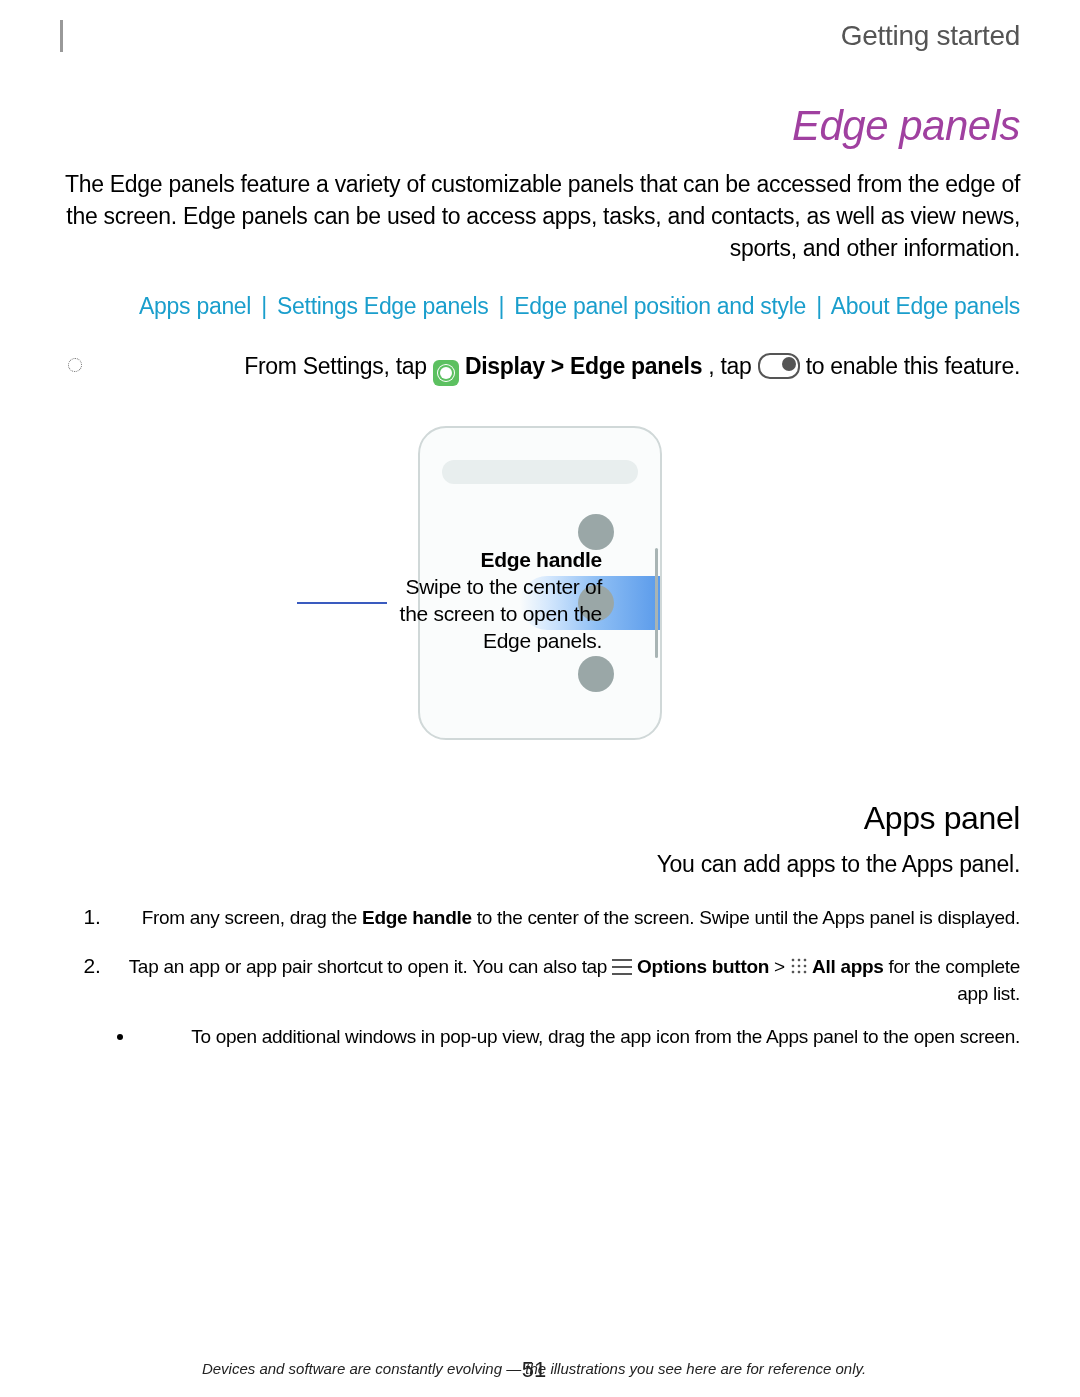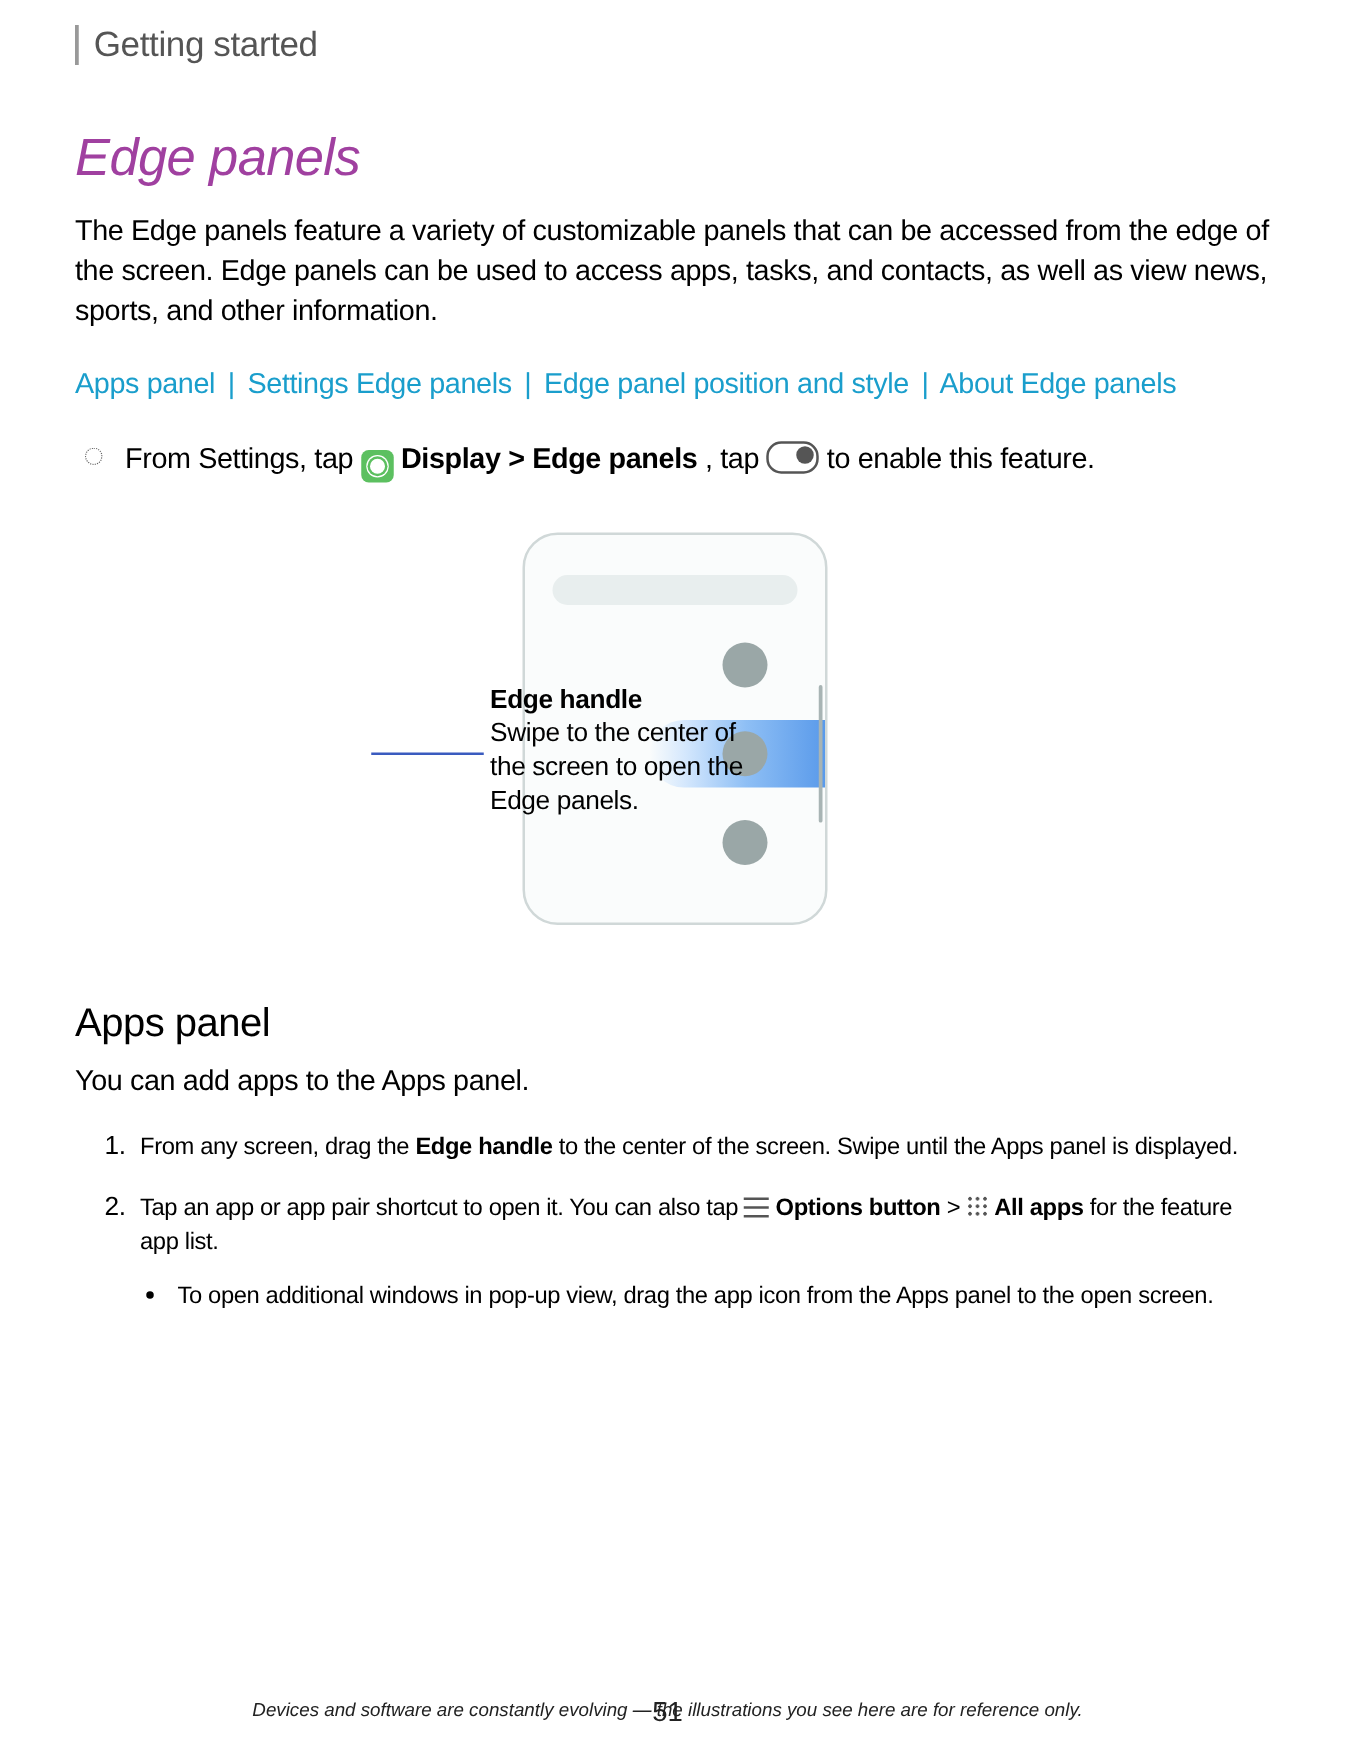--- a/index.html
+++ b/index.html
@@ -9,20 +9,21 @@
     background: #fff;
     color: #000;
     width: 1080px;
     height: 1397px;
     box-sizing: border-box;
     position: relative;
   }
   .page {
     padding: 20px 60px 0 60px;
     box-sizing: border-box;
+    text-align: right;
   }
   .breadcrumb {
     border-left: 3px solid #999;
     padding-left: 12px;
     font-size: 28px;
     color: #555;
     font-weight: 400;
     letter-spacing: -0.3px;
     margin-bottom: 50px;
   }
@@ -295,21 +296,21 @@
   </div>
 
   <h2 class="subtitle">Apps panel</h2>
   <p class="subintro">You can add apps to the Apps panel.</p>
 
   <ol class="steps">
     <li>
       <span>From any screen, drag the </span><b>Edge handle</b><span> to the center of the screen. Swipe until the Apps panel is displayed.</span>
     </li>
     <li>
-      <span>Tap an app or app pair shortcut to open it. You can also tap </span><span class="icon-options"></span><b> Options button</b><span> &gt; </span><span class="icon-allapps"></span><b> All apps</b><span> for the feature app list.</span>
+      <span>Tap an app or app pair shortcut to open it. You can also tap </span><span class="icon-options"></span><b> Options button</b><span> &gt; </span><span class="icon-allapps"></span><b> All apps</b><span> for the complete app list.</span>
       <ul class="sub">
         <li>To open additional windows in pop-up view, drag the app icon from the Apps panel to the open screen.</li>
       </ul>
     </li>
   </ol>
 </div>
 
 <div class="footer">
   <span>Devices and software are constantly evolving — the illustrations you see here are for reference only.</span>
   <div class="pagenum">51</div>

